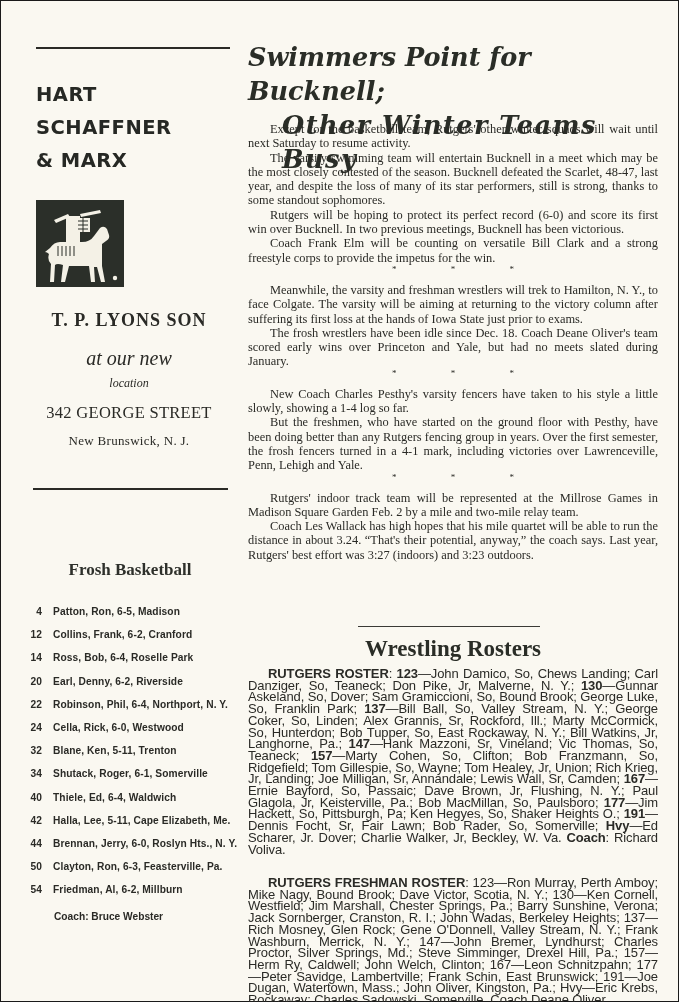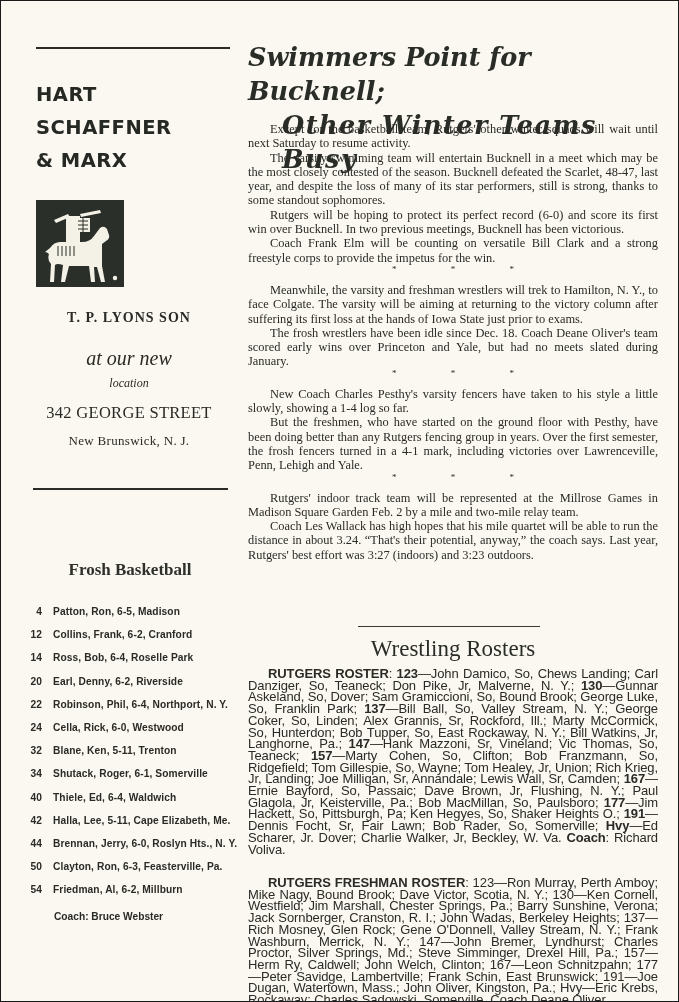--- a/index.html
+++ b/index.html
@@ -21,21 +21,21 @@
   }
   .logo {
     position:absolute; left:36px; top:200px; width:88px; height:87px;
     background:#2b2f29;
   }
   .logo svg { width:100%; height:100%; display:block; }
   .store {
     position:absolute; left:30px; width:198px; text-align:center;
     font-family:"Liberation Serif", serif; color:#2a2a26;
   }
-  .store-name { top:310px; font-size:14px; font-weight:bold; letter-spacing:1px; }
+  .store-name { top:310px; font-size:18px; font-weight:bold; letter-spacing:1px; }
   .store-line1 { top:347px; font-size:20px; font-style:italic; }
   .store-line2 { top:376px; font-size:12px; font-style:italic; }
   .store-street { top:403px; font-size:16.5px; letter-spacing:0.3px; }
   .store-city { top:433px; font-size:13px; letter-spacing:0.3px; }
 
   .bb-title {
     position:absolute; left:30px; width:200px; top:560px; text-align:center;
     font-family:"Liberation Serif", serif; font-weight:bold; font-size:17px; color:#2e302b;
   }
   .roster-list { position:absolute; left:28px; top:600px; width:220px; }
@@ -60,21 +60,21 @@
   .article {
     position:absolute; left:248px; top:122px; width:410px;
     font-family:"Liberation Serif", serif; font-size:12.4px; line-height:14.3px;
     text-align:justify; color:#2a2a26;
   }
   .article p { margin:0; text-indent:22px; }
   .stars { text-align:center; font-size:9px; line-height:9px; height:18px; letter-spacing:26px; padding-left:26px; }
   .section-rule { position:absolute; left:358px; top:626px; width:182px; height:1px; background:#3a3a36; }
   .wr-title {
     position:absolute; left:248px; top:636px; width:410px; text-align:center;
-    font-family:"Liberation Serif", serif; font-weight:normal; font-size:23px; color:#2a2d27;
+    font-family:"Liberation Serif", serif; font-weight:bold; font-size:23px; color:#2a2d27;
   }
   .wr {
     position:absolute; left:248px; width:410px;
     font-family:"Liberation Sans", sans-serif; font-size:13px; line-height:11.7px;
     text-align:justify; color:#2a2a26; letter-spacing:-0.1px;
   }
   .wr p { margin:0; text-indent:20px; }
   .wr b { font-weight:bold; }
   .wr-varsity { top:668px; }
   .wr-frosh { top:829px;margin-top:48px; }

